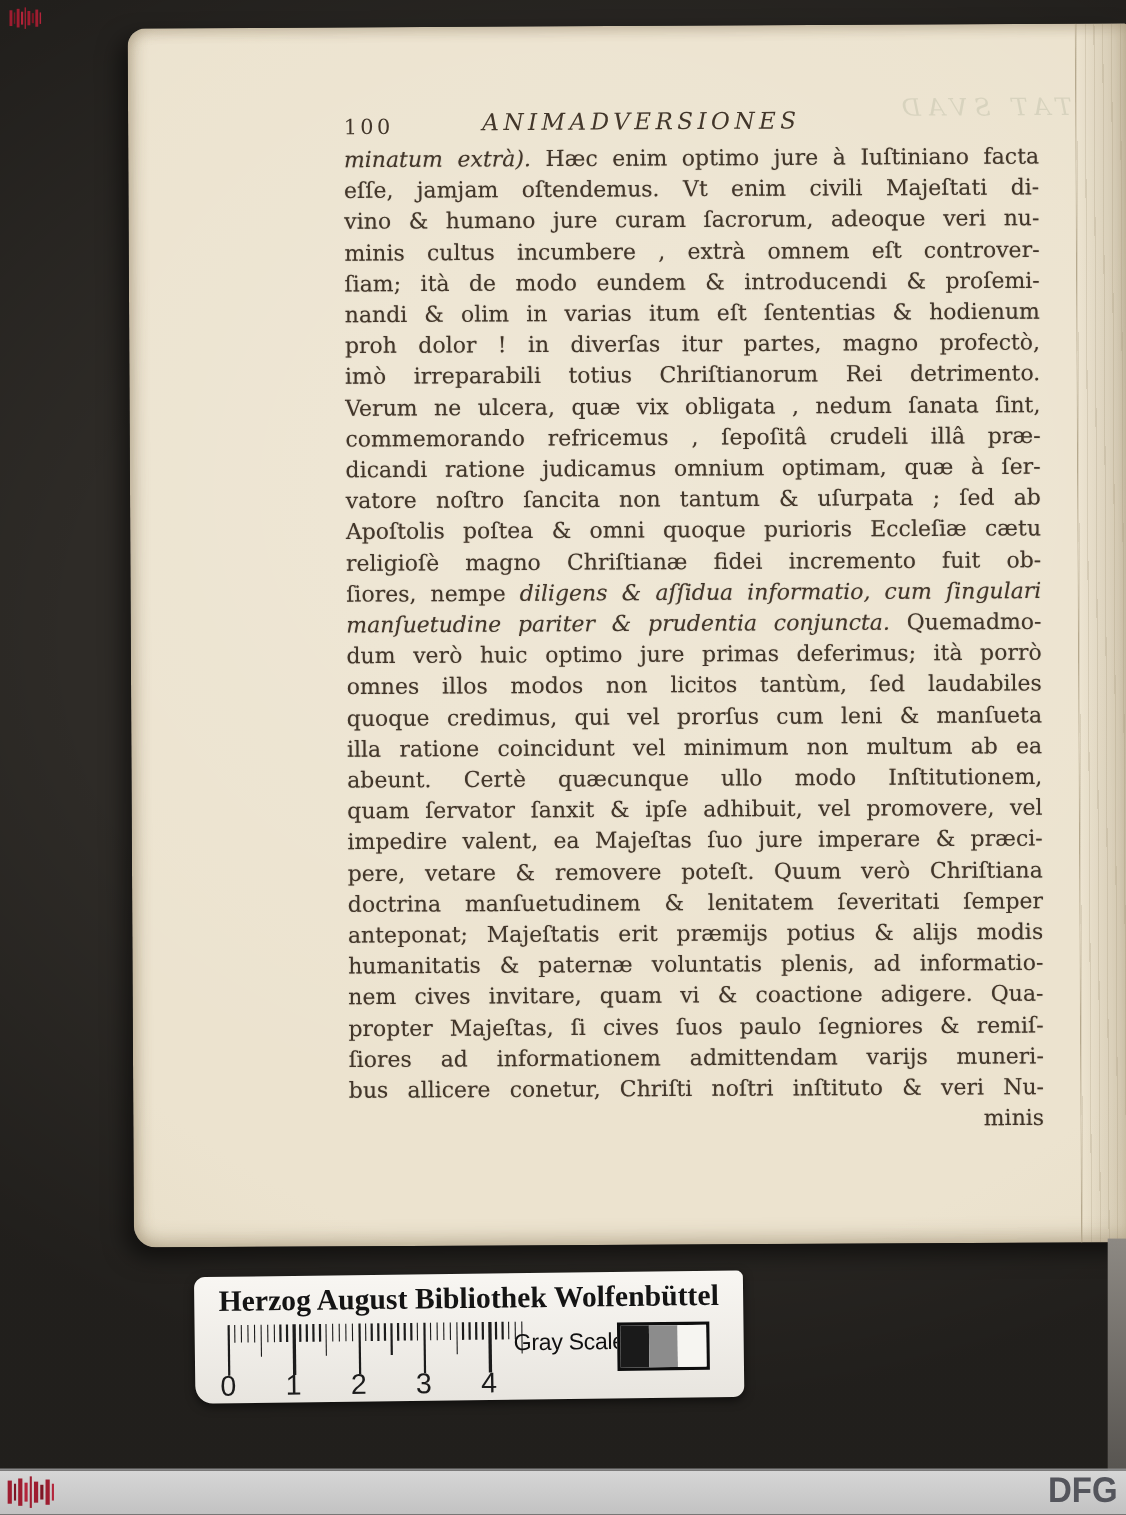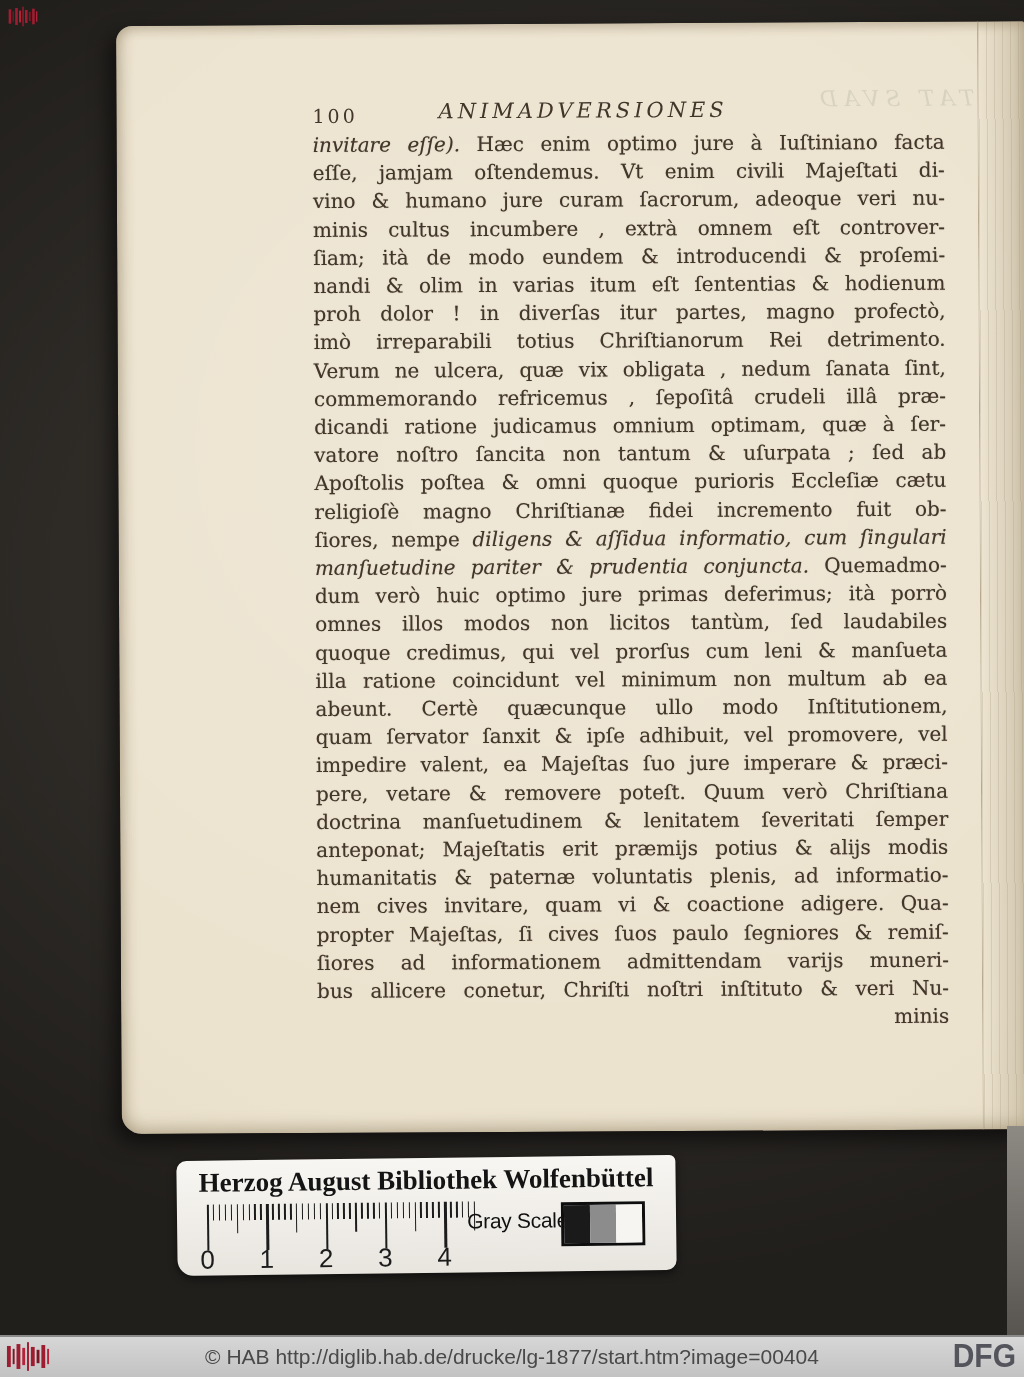--- a/index.html
+++ b/index.html
@@ -86,21 +86,21 @@
 </svg>
 
 <div class="page">
   <div class="fore-edge"></div>
   <div class="show-through">TAT SVAD</div>
   <div class="page-header">
     <span class="page-number">100</span>
     <span class="running-title">ANIMADVERSIONES</span>
   </div>
   <div class="body-text">
-      <div class="text-line"><span class="it">invitare eſſe).</span><span>  Hæc enim optimo jure à Iuſtiniano facta</span></div>
+      <div class="text-line"><span class="it">minatum extrà).</span><span>  Hæc enim optimo jure à Iuſtiniano facta</span></div>
       <div class="text-line"><span>eſſe, jamjam oſtendemus.   Vt enim civili Majeſtati di-</span></div>
       <div class="text-line"><span>vino &amp; humano jure curam ſacrorum, adeoque veri nu-</span></div>
       <div class="text-line"><span>minis cultus incumbere , extrà omnem eſt controver-</span></div>
       <div class="text-line"><span>ſiam; ità de modo eundem &amp; introducendi &amp; proſemi-</span></div>
       <div class="text-line"><span>nandi &amp; olim in varias itum eſt ſententias &amp; hodienum</span></div>
       <div class="text-line"><span>proh dolor !  in diverſas itur partes, magno profectò,</span></div>
       <div class="text-line"><span>imò irreparabili totius Chriſtianorum Rei detrimento.</span></div>
       <div class="text-line"><span>Verum ne ulcera, quæ vix obligata , nedum ſanata ſint,</span></div>
       <div class="text-line"><span>commemorando refricemus , ſepoſitâ crudeli illâ præ-</span></div>
       <div class="text-line"><span>dicandi ratione judicamus omnium optimam, quæ à ſer-</span></div>
@@ -201,15 +201,14 @@
     <rect x="17" y="7" width="3" height="18" fill="#b3243a"></rect>
     <rect x="22" y="1" width="2" height="30"></rect>
     <rect x="26" y="6" width="4" height="20"></rect>
     <rect x="32" y="9" width="3" height="14" fill="#7e1524"></rect>
     <rect x="37" y="4" width="4" height="24"></rect>
     <rect x="43" y="8" width="2" height="16" fill="#b3243a"></rect>
   </g>
 </svg>
 
 <div class="footer-bar">
-  <div class="copyright">© HAB http://diglib.hab.de/drucke/lg-1877/start.htm?image=00404</div>
   <div class="dfg-logo">DFG</div>
 </div>
 
 </body></html>

